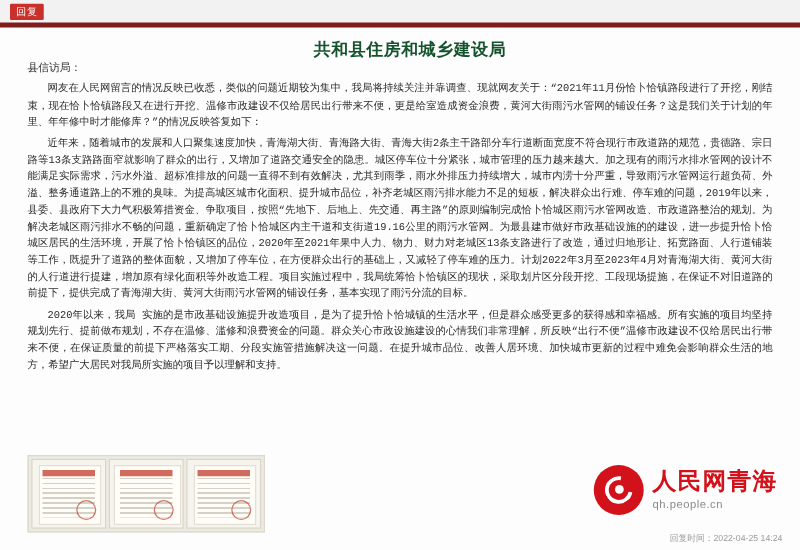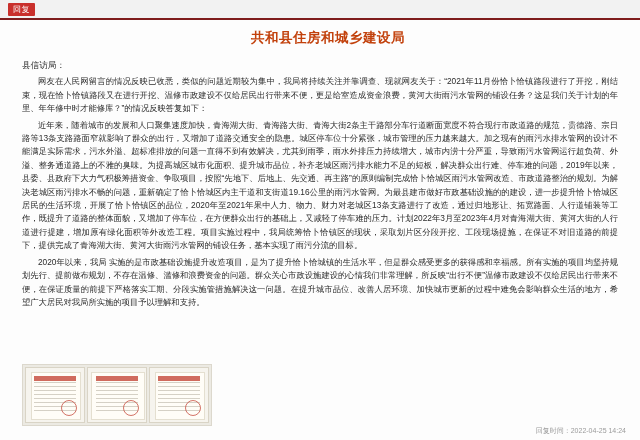--- a/index.html
+++ b/index.html
@@ -11,47 +11,48 @@
   }
   .page{
     position:relative;
     width:640px;height:440px;
     background:#fdfdfd;
   }
   
   .topbar{
     height:18px;
     background:#f2f2f2;
-    border-bottom:2px solid #7f1d1d;
+    border-bottom:4px solid #7f1d1d;
     display:flex;align-items:center;
   }
   .reply-tag{
     margin-left:8px;
     font-size:8px;
     color:#ffffff;
     background:#c9302c;
     padding:1px 5px 1px 5px;
     border-radius:1px;
     letter-spacing:0.5px;
   }
   .title{
     text-align:center;
-    color:#c2410c;
+    color:#14532d;
     font-weight:bold;
     font-size:13.5px;
     letter-spacing:0.5px;
     margin-top:9px;
     padding-left:16px;
   }
   .content{
-    margin:12px 22px 0 22px;
+    margin:0 22px 0 22px;
     color:#2b2b2b;
     font-size:8.3px;
     line-height:13.4px;
     text-align:justify;
+    font-family:Liberation Mono, monospace;
   }
   .content p{
     margin:0 0 3px 0;
     text-indent:16px;
   }
   .content p.noindent{text-indent:0;}
   .salutation{
     text-indent:0;
     margin-bottom:4px;
     font-size:8.6px;
@@ -199,16 +200,25 @@
       <div class="stamp"></div>
     </div>
     <div class="photo">
       <div class="sheet"></div>
       <div class="redline"></div>
       <div class="txt"></div>
       <div class="stamp"></div>
     </div>
   </div>
 
+  <div class="logo-block">
+    <div class="logo-mark"></div>
+    <div class="logo-text">
+      <div class="cn">
+        <span>人民网</span><span>青海</span>
+      </div>
+      <div class="url">qh.people.cn</div>
+    </div>
+  </div>
 
   <div class="footer-note">回复时间：2022-04-25 14:24</div>
 
 </div>
 
 </body></html>

